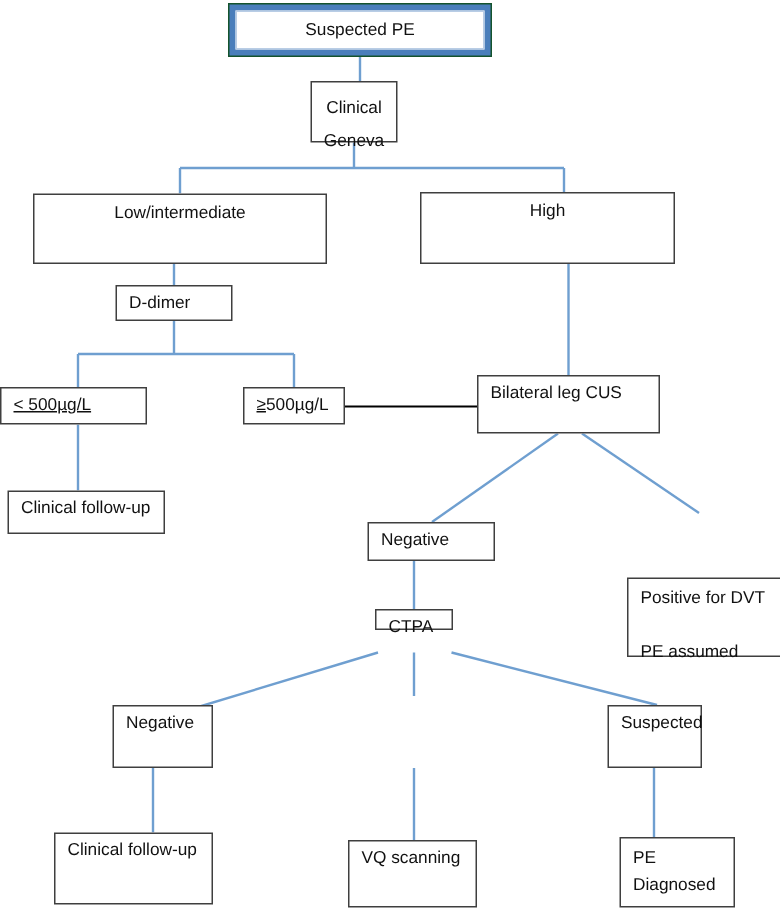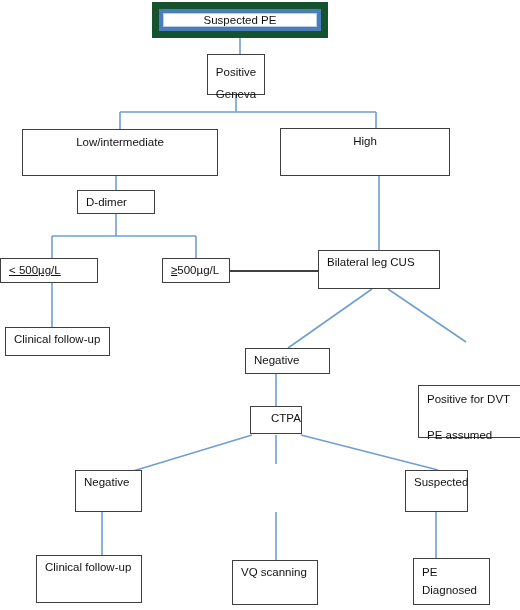--- a/index.html
+++ b/index.html
@@ -47,21 +47,21 @@
     text-align: center;
   }
   .node.two .txt {
     line-height: 1.95;
   }
   .node.two2 .txt {
     line-height: 1.55;
   }
   
   .node.root {
-    border: 7px solid #14532d;
+    border: 1px solid #14532d;
     background: #4a7ebb;
     padding: 4px;
     z-index: 4;
   }
   .node.root .inner {
     width: 100%;
     height: 100%;
     box-sizing: border-box;
     background: #ffffff;
     border: 1px solid #b9cde5;
@@ -124,21 +124,21 @@
     </g>
   </svg>
 
   <div class="node root" style="left:152px; top:2px; width:176px; height:36px;">
     <div class="inner">
       <span class="txt">Suspected PE</span>
     </div>
   </div>
 
   <div class="node tc two" style="left:207px; top:54px; width:58px; height:41px;">
-    <span class="txt">Positive
+    <span class="txt">Clinical
 Geneva</span>
   </div>
 
   <div class="node tc" style="left:22px; top:129px; width:196px; height:47px;">
     <span class="txt">Low/intermediate</span>
   </div>
 
   <div class="node tc" style="left:280px; top:128px; width:170px; height:48px;">
     <span class="txt">High</span>
   </div>
@@ -166,21 +166,21 @@
   <div class="node tl" style="left:245px; top:348px; width:85px; height:26px;">
     <span class="txt">Negative</span>
   </div>
 
   <div class="node tl two2" style="left:418px; top:342px; width:114px; height:53px;margin-top:43px;">
     <span class="txt">Positive for DVT
 
 PE assumed</span>
   </div>
 
-  <div class="node tl" style="left:250px; top:406px; width:52px; height:28px;padding-left:12px;">
+  <div class="node tl" style="left:250px; top:406px; width:52px; height:14px;">
     <span class="txt">CTPA</span>
   </div>
 
   <div class="node tl" style="left:75px; top:470px; width:67px; height:42px;">
     <span class="txt">Negative</span>
   </div>
 
 
   <div class="node tl" style="left:405px; top:470px; width:63px; height:42px;">
     <span class="txt">Suspected</span>

